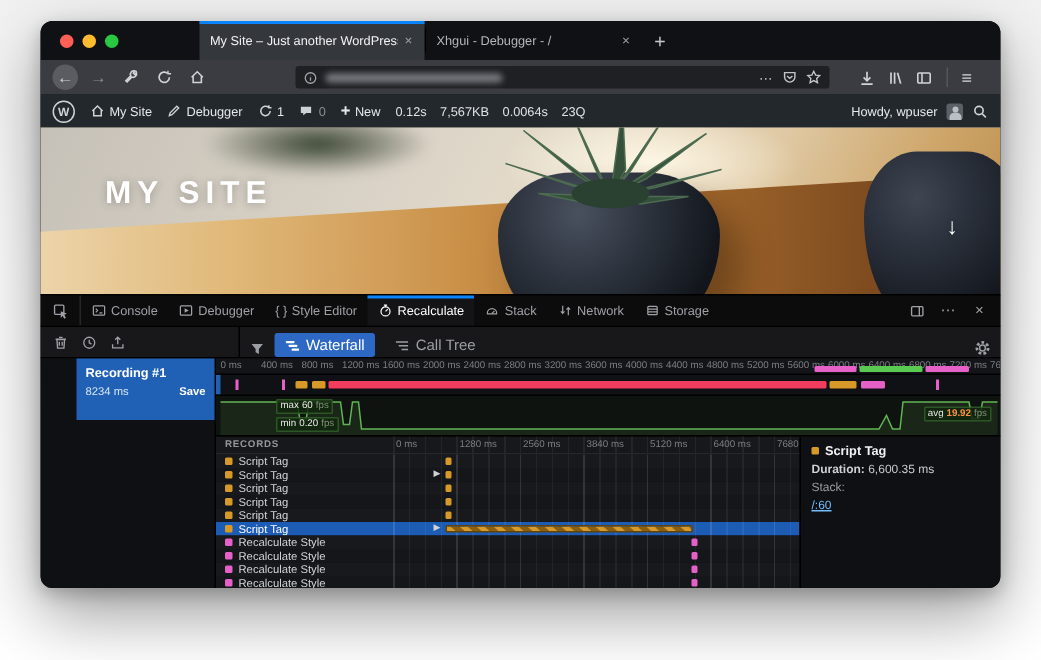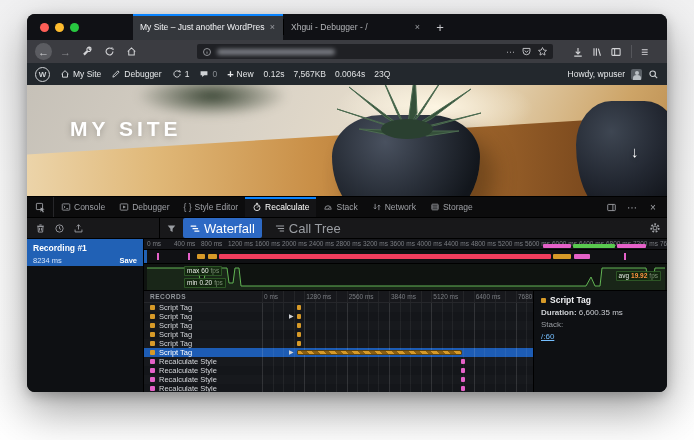--- a/index.html
+++ b/index.html
@@ -80,28 +80,28 @@
   .dt-tab{display:flex;align-items:center;gap:3px;padding:0 7px;position:relative;white-space:nowrap;}
   .dt-tab.active{color:#fff;background:#141416;}
   .dt-tab.active::before{content:"";position:absolute;left:0;right:0;top:0;height:2px;background:#0a84ff;}
   .dt-pick{width:26px;display:flex;align-items:center;justify-content:center;border-right:1px solid #27272a;color:#9fa1a6;}
   .dt-right{margin-left:auto;display:flex;align-items:center;gap:3px;padding-right:5px;color:#9fa1a6;}
   .dt-rbtn{width:18px;height:16px;display:flex;align-items:center;justify-content:center;font-size:10px;}
   
   .perfbar{height:20px;background:#18181a;display:flex;align-items:stretch;border-top:1px solid #000;
     border-bottom:1px solid #000;flex-shrink:0;}
   .perf-left{width:116px;border-right:1px solid #000;display:flex;align-items:center;gap:8px;padding:0 8px;color:#9fa1a6;}
-  .perf-main{flex:1;display:flex;align-items:center;gap:6px;padding:0 6px;color:#9b9ea3;font-size:13px;}
+  .perf-main{flex:1;display:flex;align-items:flex-end;gap:6px;padding:0 6px;color:#9b9ea3;font-size:10px;}
   .view-chip{display:flex;align-items:center;gap:4px;padding:2.5px 7px;border-radius:2px;}
   .view-chip.active{background:#2d69c4;color:#fff;}
   .gear{margin-left:auto;color:#9fa1a6;}
   
   .dt-body{flex:1;display:flex;min-height:0;}
   .rec-sidebar{width:116px;background:#0e1013;border-right:1px solid #000;flex-shrink:0;}
-  .rec-item{background:#2161b5;color:#fff;padding:4px 6px 1px;}
+  .rec-item{background:#2161b5;color:#fff;padding:4px 6px 15px;margin-left:24px;}
   .rec-item .rname{font-size:8.5px;font-weight:700;}
   .rec-item .rsub{display:flex;justify-content:space-between;margin-top:3px;font-size:7.5px;color:#d4e4fa;}
   .rec-item .save{color:#fff;font-weight:700;}
   .dt-col{flex:1;display:flex;flex-direction:column;min-width:0;}
   
   .ov-ruler{height:10px;background:#141519;position:relative;border-bottom:1px solid #000;overflow:hidden;flex-shrink:0;}
   .ovtick{position:absolute;top:1px;font-size:6.5px;color:#7b7e83;white-space:nowrap;}
   .ovbar{position:absolute;bottom:1px;height:4px;border-radius:1px;}
   .ov-markers{height:13px;background:#101114;position:relative;border-bottom:1px solid #000;overflow:hidden;flex-shrink:0;}
   .mbar{position:absolute;top:4px;height:5px;border-radius:1px;}

